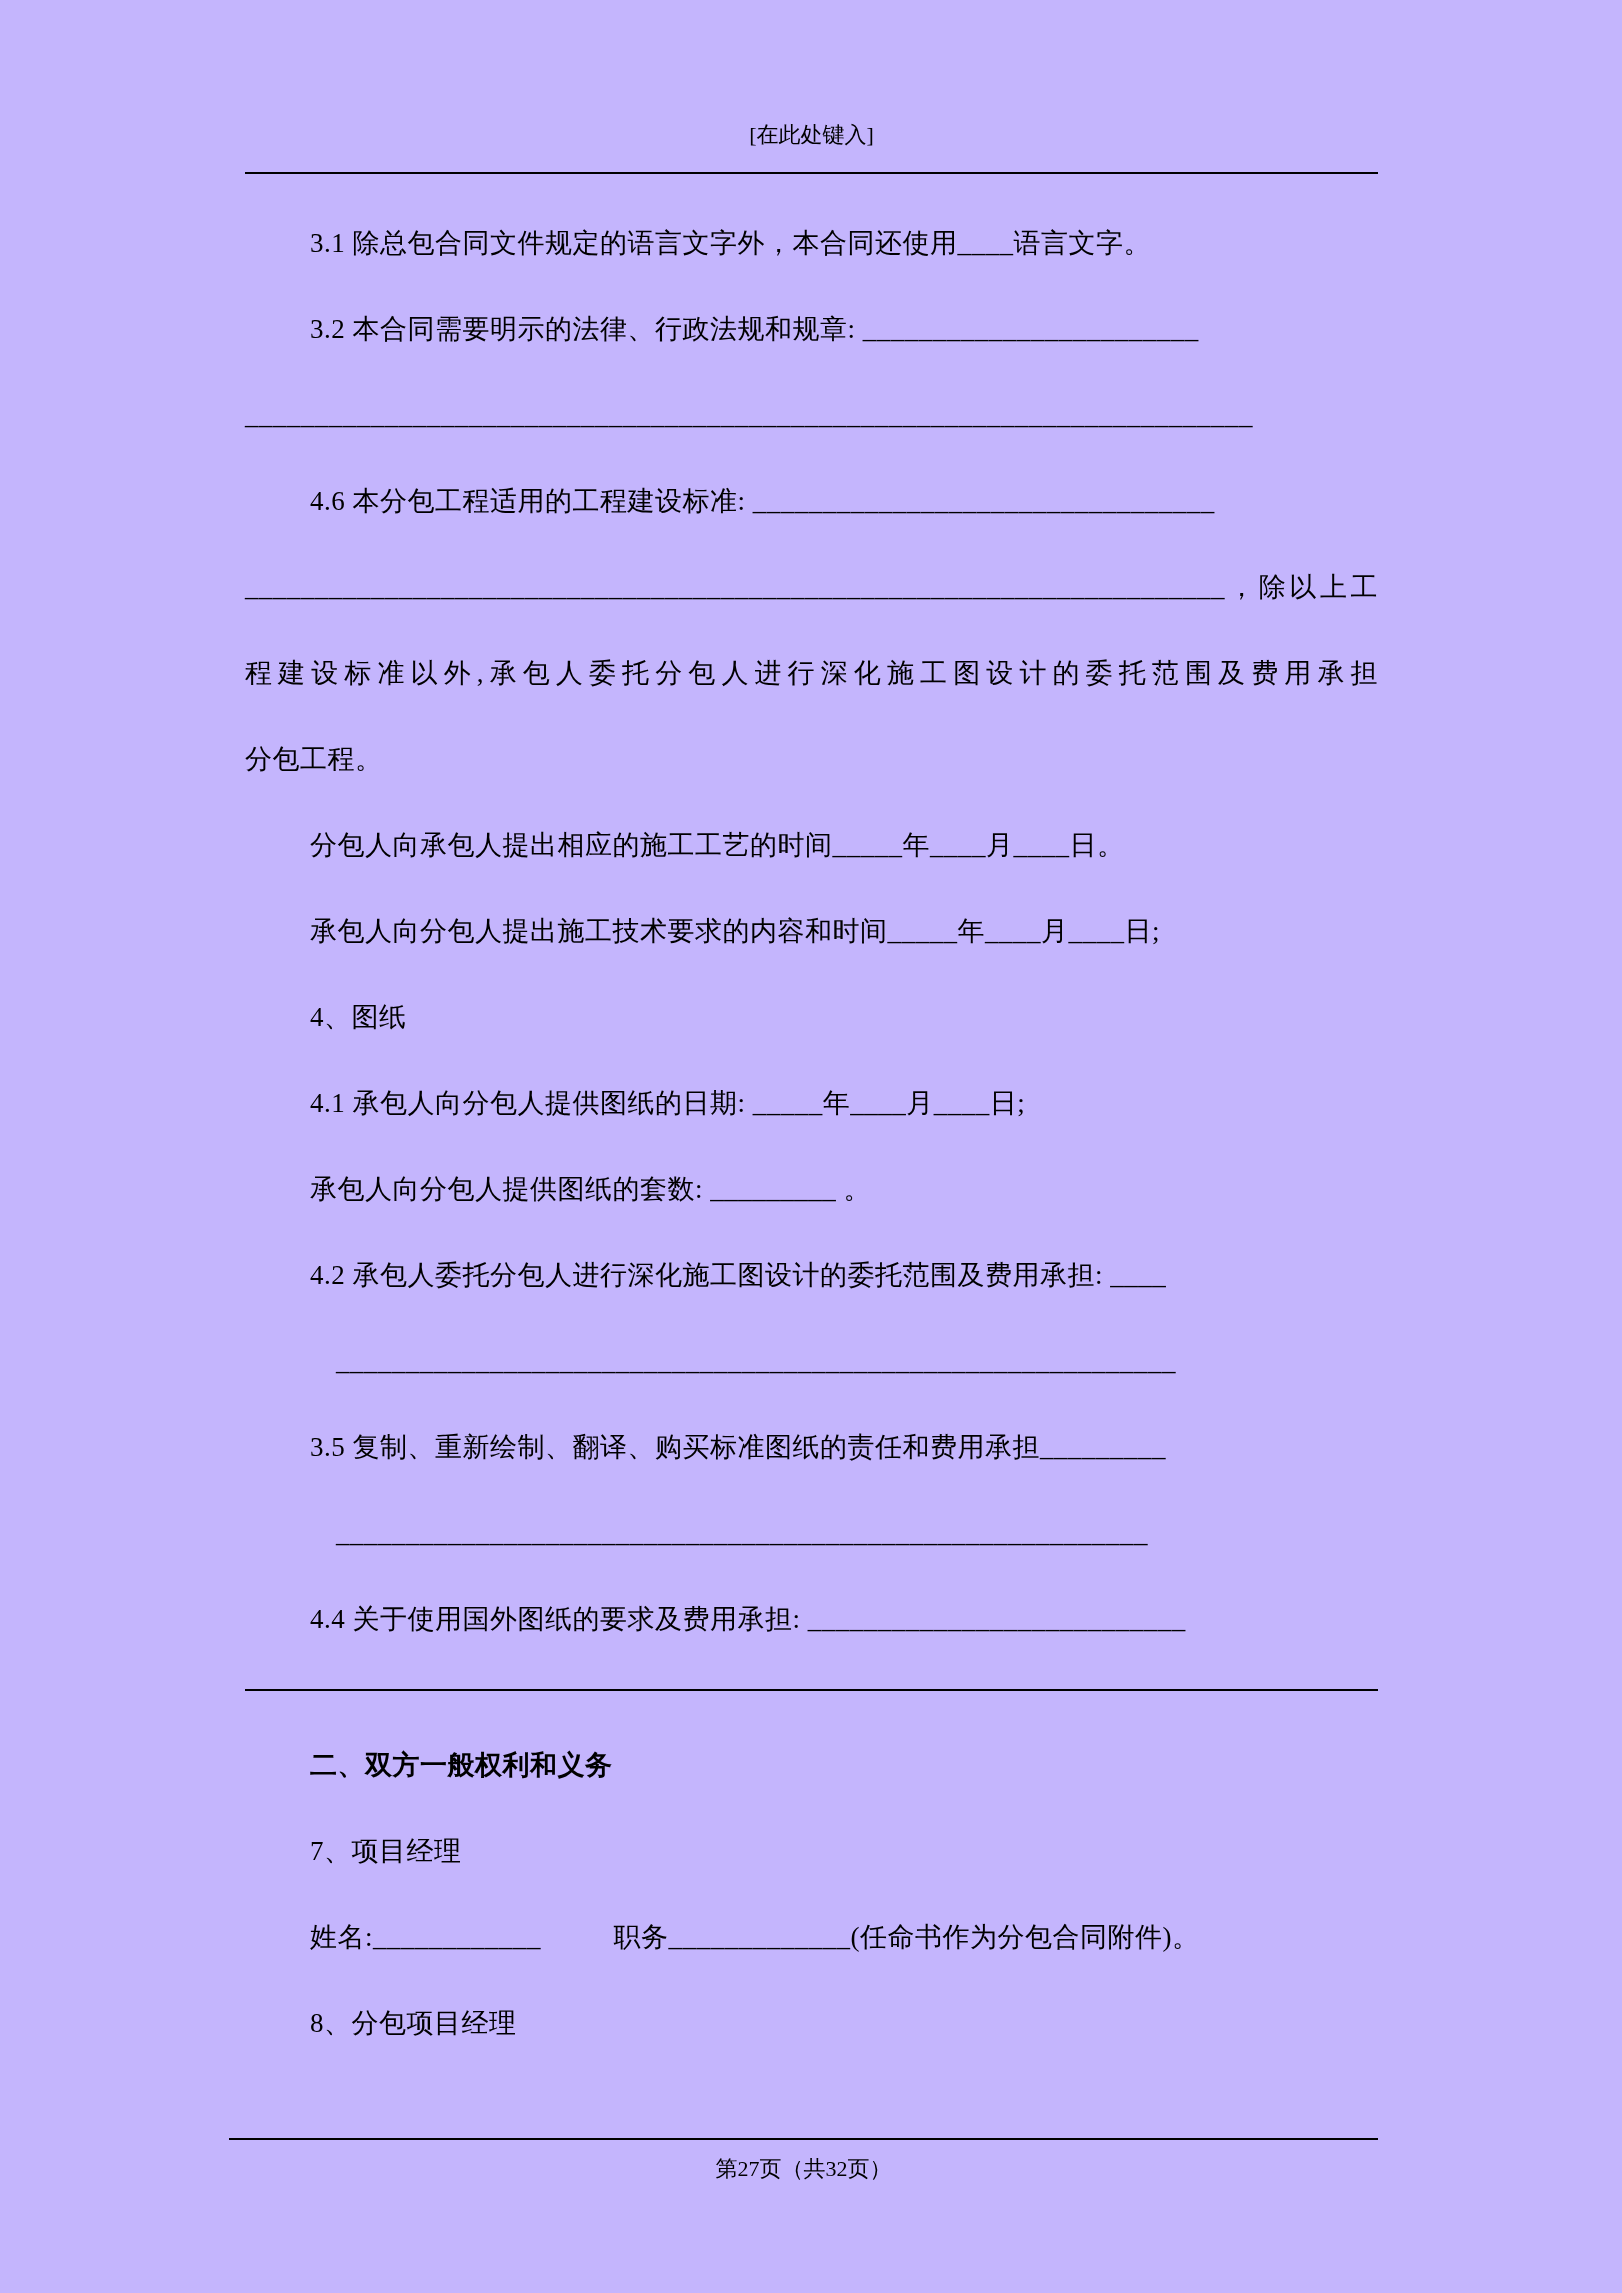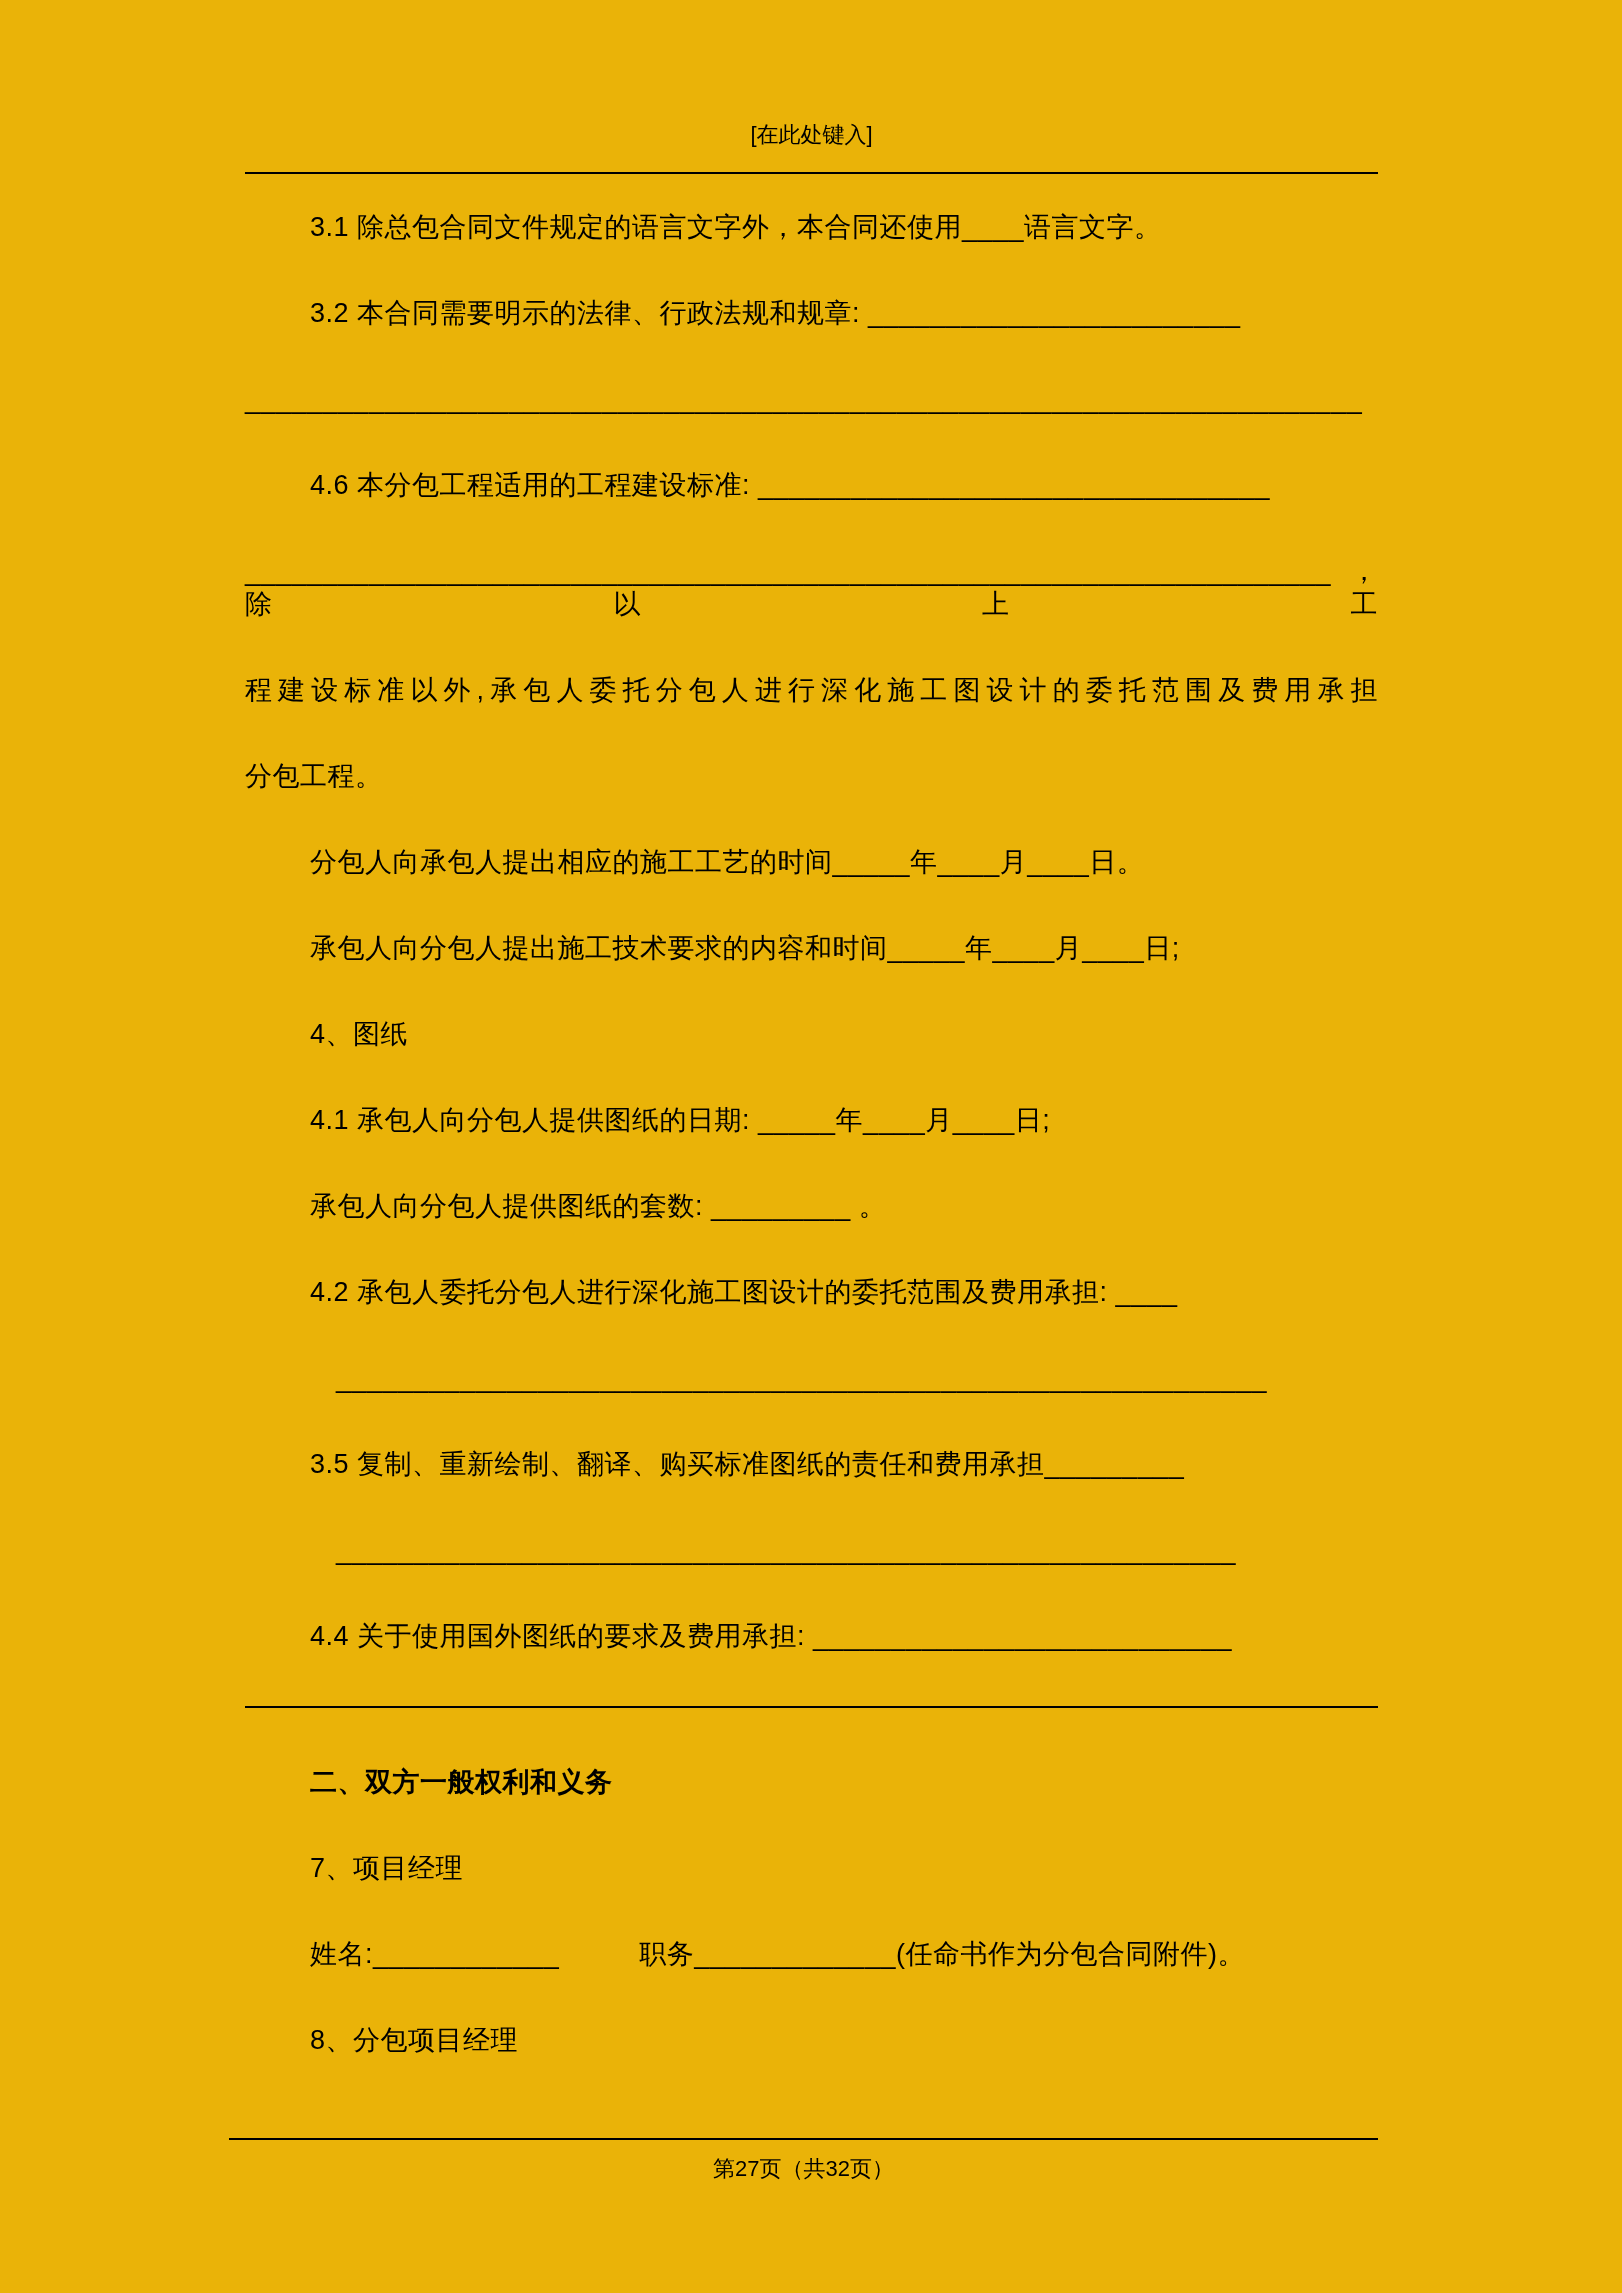--- a/index.html
+++ b/index.html
@@ -2,44 +2,44 @@
 <html style="font-size:14.5px"><head>
 <meta charset="utf-8">
 <style>
   * { margin: 0; padding: 0; box-sizing: border-box; }
   html, body { background: #ffffff; }
   .page {
     position: relative;
     width: 1623px;
     height: 2294px;
     margin: 0 auto;
-    background: #eab308;
+    background: #c4b5fd;
     color: #000000;
-    font-family: Liberation Sans, sans-serif;
+    font-family: Liberation Serif, serif;
     overflow: hidden;
   }
   .header {
     position: absolute;
     left: 245px;
     right: 245px;
     top: 122px;
     text-align: center;
     font-size: 22px;
     line-height: 25.5px;
   }
   .header-rule {
     margin-top: 24.5px;
     border-top: 2.7px solid #000000;
     height: 0;
   }
   .body {
     position: absolute;
     left: 245px;
     right: 245px;
-    top: 211px;
+    top: 227px;
   }
   .p {
     font-size: 27px;
     line-height: 33px;
     margin: 0 0 53px 0;
     white-space: pre-wrap;
     letter-spacing: 0.5px;
   }
   .ind  { padding-left: 65px; }
   .ind2 { padding-left: 91px; margin-top: 16px; }

